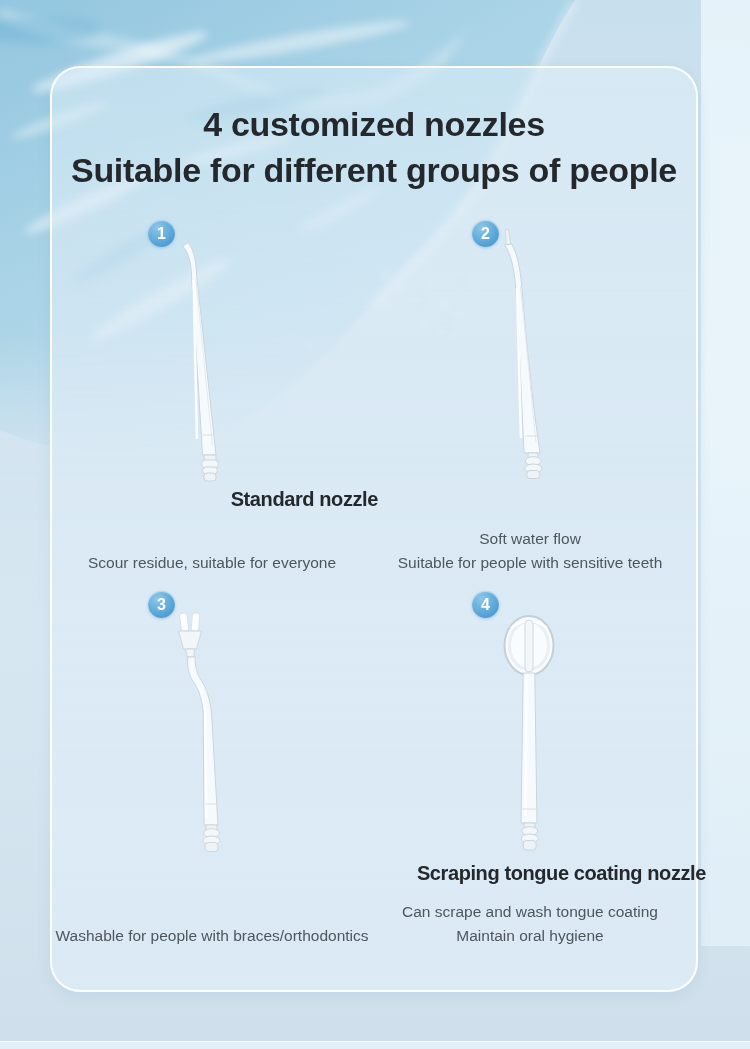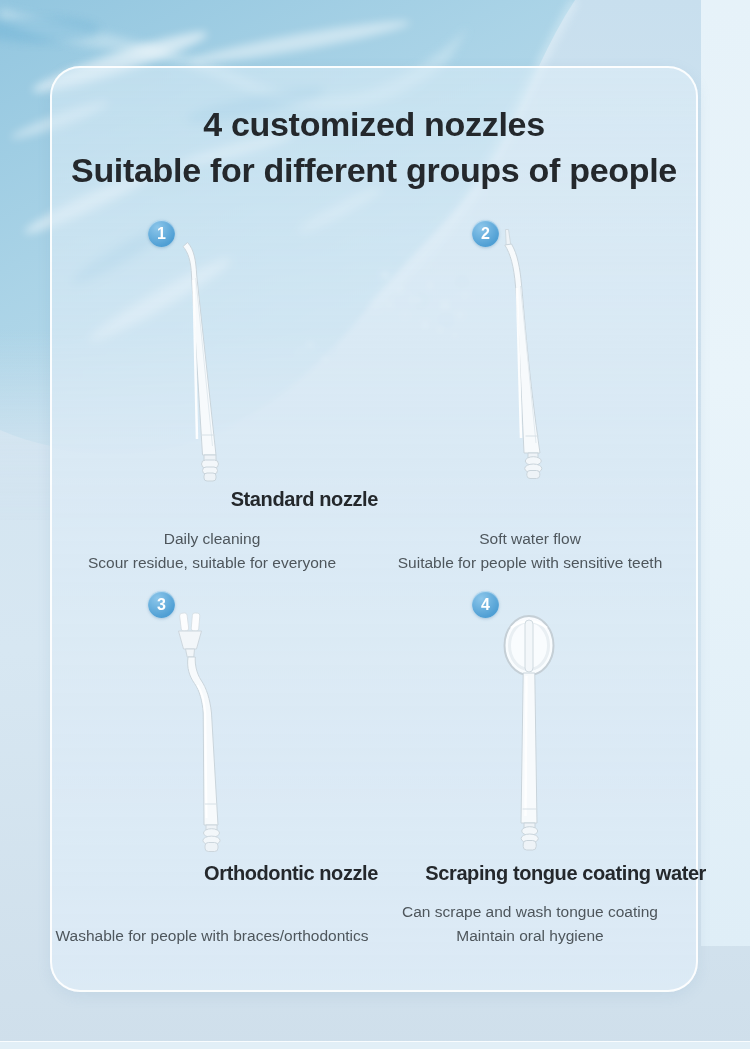--- a/index.html
+++ b/index.html
@@ -124,21 +124,20 @@
       <rect x="40" y="221" width="12" height="6" fill="#eef3f7"></rect>
       <rect x="37.5" y="226" width="17" height="8" rx="4" fill="#f3f7fa"></rect>
       <rect x="38.5" y="233" width="15" height="7" rx="3.5" fill="#f3f7fa"></rect>
       <rect x="40" y="239" width="12" height="8" rx="3" fill="#eef3f7"></rect>
     </g>
     <line x1="33" y1="205" x2="29.5" y2="46" stroke="#ffffff" stroke-width="2.5" opacity="0.9"></line>
     <line x1="48.5" y1="212" x2="31.8" y2="44" stroke="#e2eaef" stroke-width="1"></line>
     <line x1="37.2" y1="201" x2="51.2" y2="201" stroke="#d6e0e6" stroke-width="1"></line>
   </svg>
   <div class="name colL r1n">Standard nozzle</div>
-  <div class="desc colL r1d1">Daily cleaning</div>
   <div class="desc colL r1d2">Scour residue, suitable for everyone</div>
 
   <div class="badge b2">2</div>
   <svg class="noz n2" width="100" height="252" viewBox="0 0 100 252">
     <g stroke="#c9d4db" stroke-width="1" stroke-linejoin="round">
       <path d="M21.5,1.5 L24.5,1.5 L26.8,17 L22.2,17 Z" fill="#eef3f7" stroke-width="0.8"></path>
       <path d="M40,225 C36.5,150 34,84 31.5,58 C29.8,38 26.5,26 20.8,17 L27.5,16 C33.5,26 36,40 37.6,57 C40,84 45,150 56,225 Z" fill="#f7fafc"></path>
       <rect x="44" y="225" width="10" height="5" fill="#eef3f7"></rect>
       <ellipse cx="49.3" cy="233" rx="8" ry="4.3" fill="#f3f7fa"></ellipse>
       <ellipse cx="49.3" cy="240.5" rx="8.6" ry="4.5" fill="#f3f7fa"></ellipse>
@@ -162,37 +161,36 @@
       <path d="M25.5,41 L34.5,41 L33.8,49 L27.2,49 Z" fill="#f2f6f9"></path>
       <path d="M28,49 C26.5,60 29.5,68.5 34.5,75.5 C39.5,82.5 42.3,93 43.2,105 L44,217 L58,217 L51.5,105 C50,91 46.5,80 41,72 C36.8,65.5 34.8,57 35.3,49 Z" fill="#f7fafc" stroke="#c9d4db"></path>
       <rect x="46" y="217" width="11" height="5" fill="#eef3f7"></rect>
       <ellipse cx="51.5" cy="225" rx="8" ry="4.3" fill="#f3f7fa"></ellipse>
       <ellipse cx="51.5" cy="232.5" rx="8.6" ry="4.4" fill="#f3f7fa"></ellipse>
       <rect x="45" y="234.5" width="13" height="9" rx="3.4" fill="#eef3f7"></rect>
     </g>
     <path d="M46.5,210 L45.2,105 C44.5,94 42,84 37.5,77" stroke="#ffffff" stroke-width="2.2" fill="none" opacity="0.9"></path>
     <line x1="44.8" y1="196" x2="56.8" y2="196" stroke="#d6e0e6" stroke-width="1"></line>
   </svg>
-  <div class="name colL r2n">Orthodontic nozzle</div>
   <div class="desc colL r2d2">Washable for people with braces/orthodontics</div>
 
   <div class="badge b4">4</div>
   <svg class="noz n4" width="100" height="252" viewBox="0 0 100 252">
     <ellipse cx="49" cy="41.5" rx="24.5" ry="29.5" fill="rgba(251,253,255,0.92)" stroke="#c5cfd6" stroke-width="2"></ellipse>
     <ellipse cx="49" cy="41.5" rx="19.5" ry="24" fill="none" stroke="#e9eff3" stroke-width="3"></ellipse>
     <path d="M31,24 Q49,10 67,24" stroke="#ffffff" stroke-width="2.5" fill="none" opacity="0.95"></path>
     <rect x="45" y="16" width="8" height="52" rx="4" fill="#f3f7fa" stroke="#ccd6dd" stroke-width="0.9"></rect>
     <g stroke="#c9d4db" stroke-width="1" stroke-linejoin="round">
       <path d="M43.2,69 L41,219 L57,219 L54.8,69 Z" fill="#f7fafc"></path>
       <rect x="44" y="219" width="11" height="5" fill="#eef3f7"></rect>
       <ellipse cx="49.7" cy="227" rx="8" ry="4.3" fill="#f3f7fa"></ellipse>
       <ellipse cx="49.7" cy="234.5" rx="8.6" ry="4.5" fill="#f3f7fa"></ellipse>
       <rect x="43.2" y="236.5" width="13" height="9.5" rx="3.5" fill="#eef3f7"></rect>
     </g>
     <line x1="45.5" y1="212" x2="46.5" y2="72" stroke="#ffffff" stroke-width="2.2" opacity="0.9"></line>
     <line x1="42.5" y1="205" x2="56" y2="205" stroke="#d6e0e6" stroke-width="1"></line>
   </svg>
-  <div class="name colR r2n">Scraping tongue coating water</div>
+  <div class="name colR r2n">Scraping tongue coating nozzle</div>
   <div class="desc colR r2d2">Maintain oral hygiene</div>
   <div class="desc colR r2d1">Can scrape and wash tongue coating</div>
 </div>
 
 <div class="bottom-strip"></div>
 
 </body></html>

